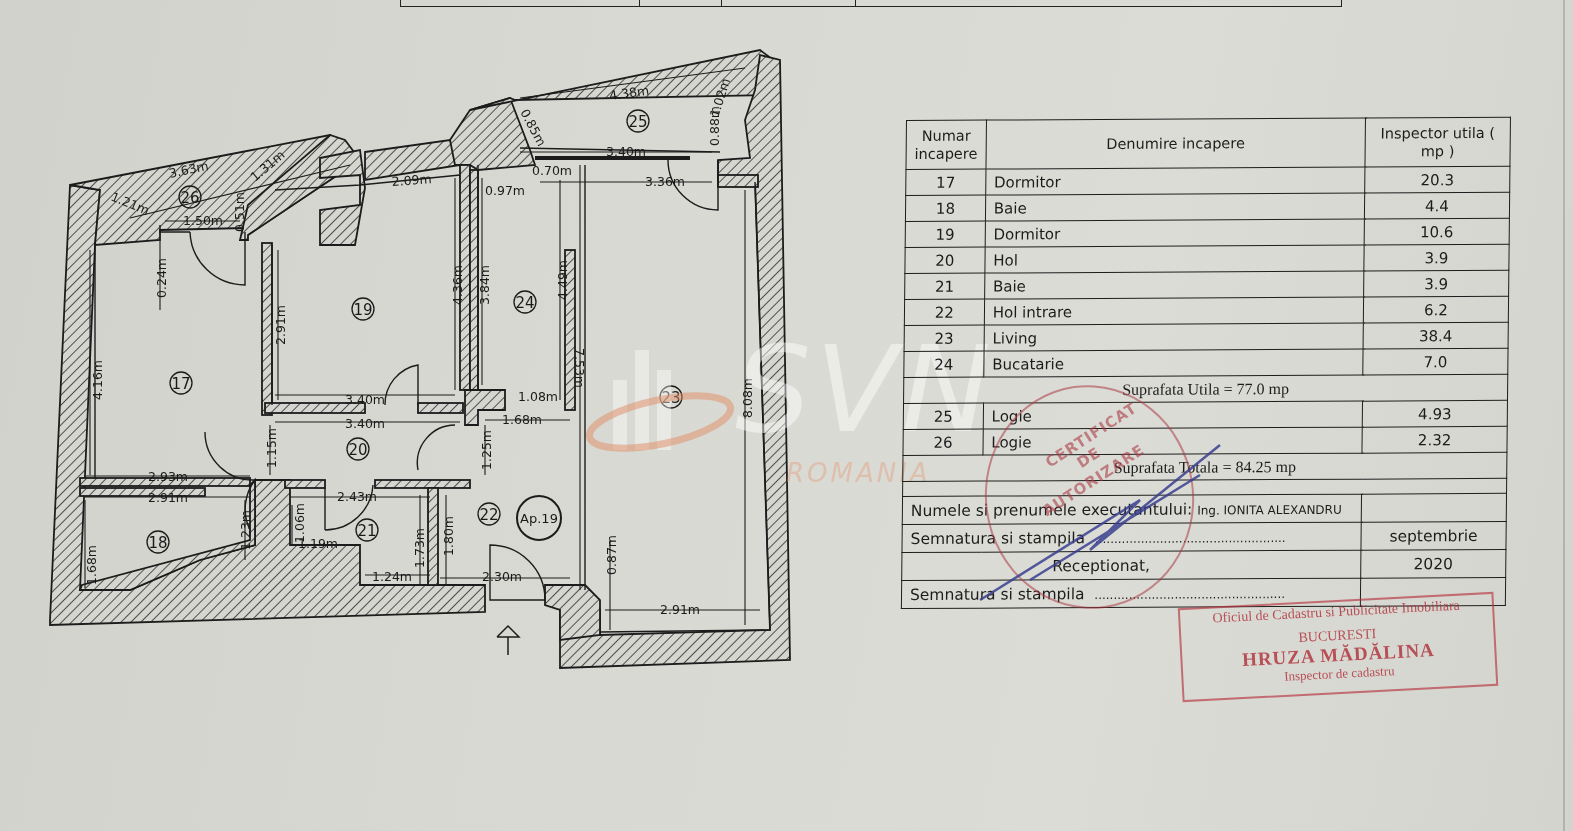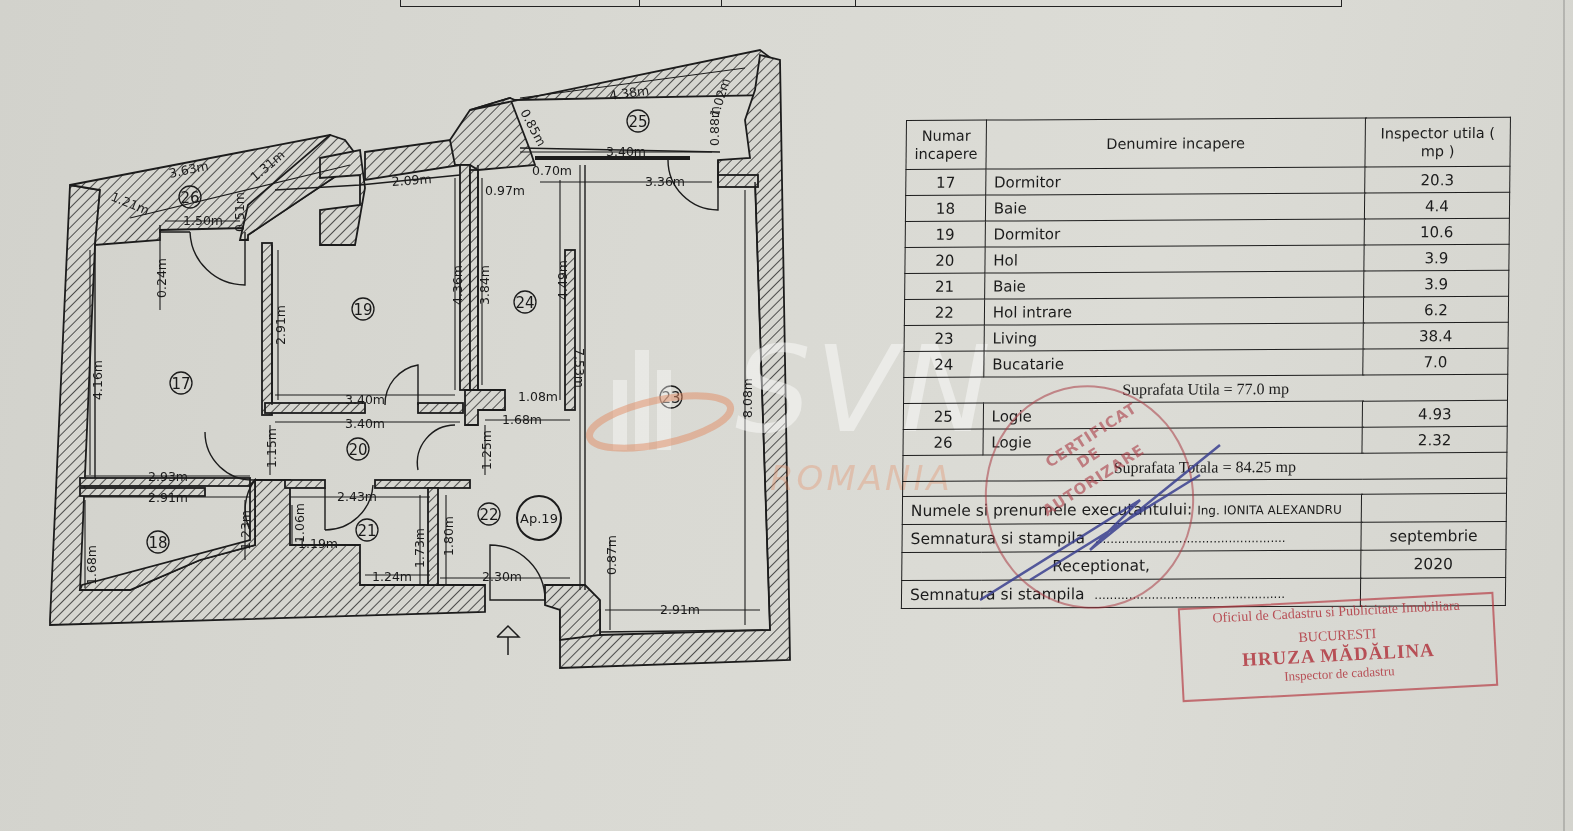--- a/index.html
+++ b/index.html
@@ -18,21 +18,21 @@
   
   .plan { position:absolute; left:0; top:0; width:820px; height:700px; }
   .plan text { font-family:"DejaVu Sans", sans-serif; fill:#1a1a1a; }
   .dim { font-size:12.5px; }
   .room-no { font-size:15px; }
 
   
   .watermark { position:absolute; left:585px; top:330px; width:400px; height:170px; pointer-events:none;font-style:italic; }
   .wm-svn { position:absolute; left:150px; top:0; font-size:120px; letter-spacing:4px;
     color:rgba(255,255,255,0.45); font-family:"DejaVu Sans", sans-serif; line-height:1; }
-  .wm-romania { position:absolute; left:185px; top:128px; font-size:34px; letter-spacing:3px;
+  .wm-romania { position:absolute; left:201px; top:128px; font-size:26px; letter-spacing:3px;
     color:rgba(230,140,100,0.35); font-family:"DejaVu Sans", sans-serif; }
 
   
   .schedule {
     position:absolute; left:906px; top:120px; width:605px;
     transform: skewY(-0.9deg) rotate(0.6deg); transform-origin: left top;
   }
   table { border-collapse:collapse; width:100%; font-family:"DejaVu Sans", sans-serif; font-size:15px; }
   td, th { border:1.6px solid #1e1e1e; padding:0 8px; height:25px; font-weight:normal; }
   th { height:48px; font-size:14.5px; line-height:18px; }

